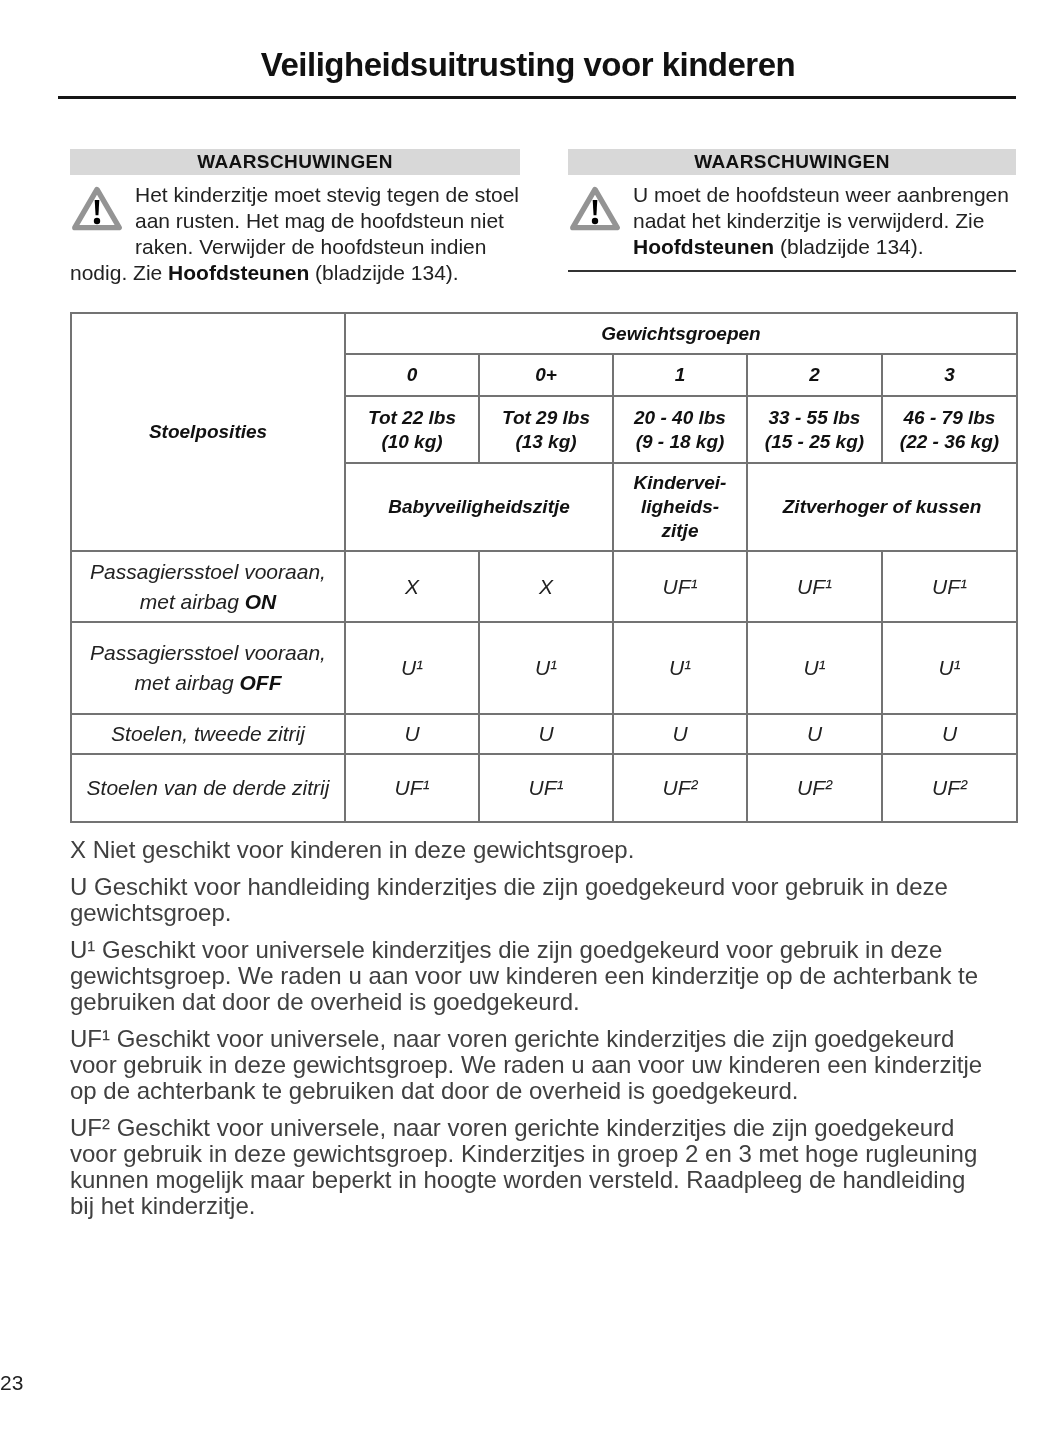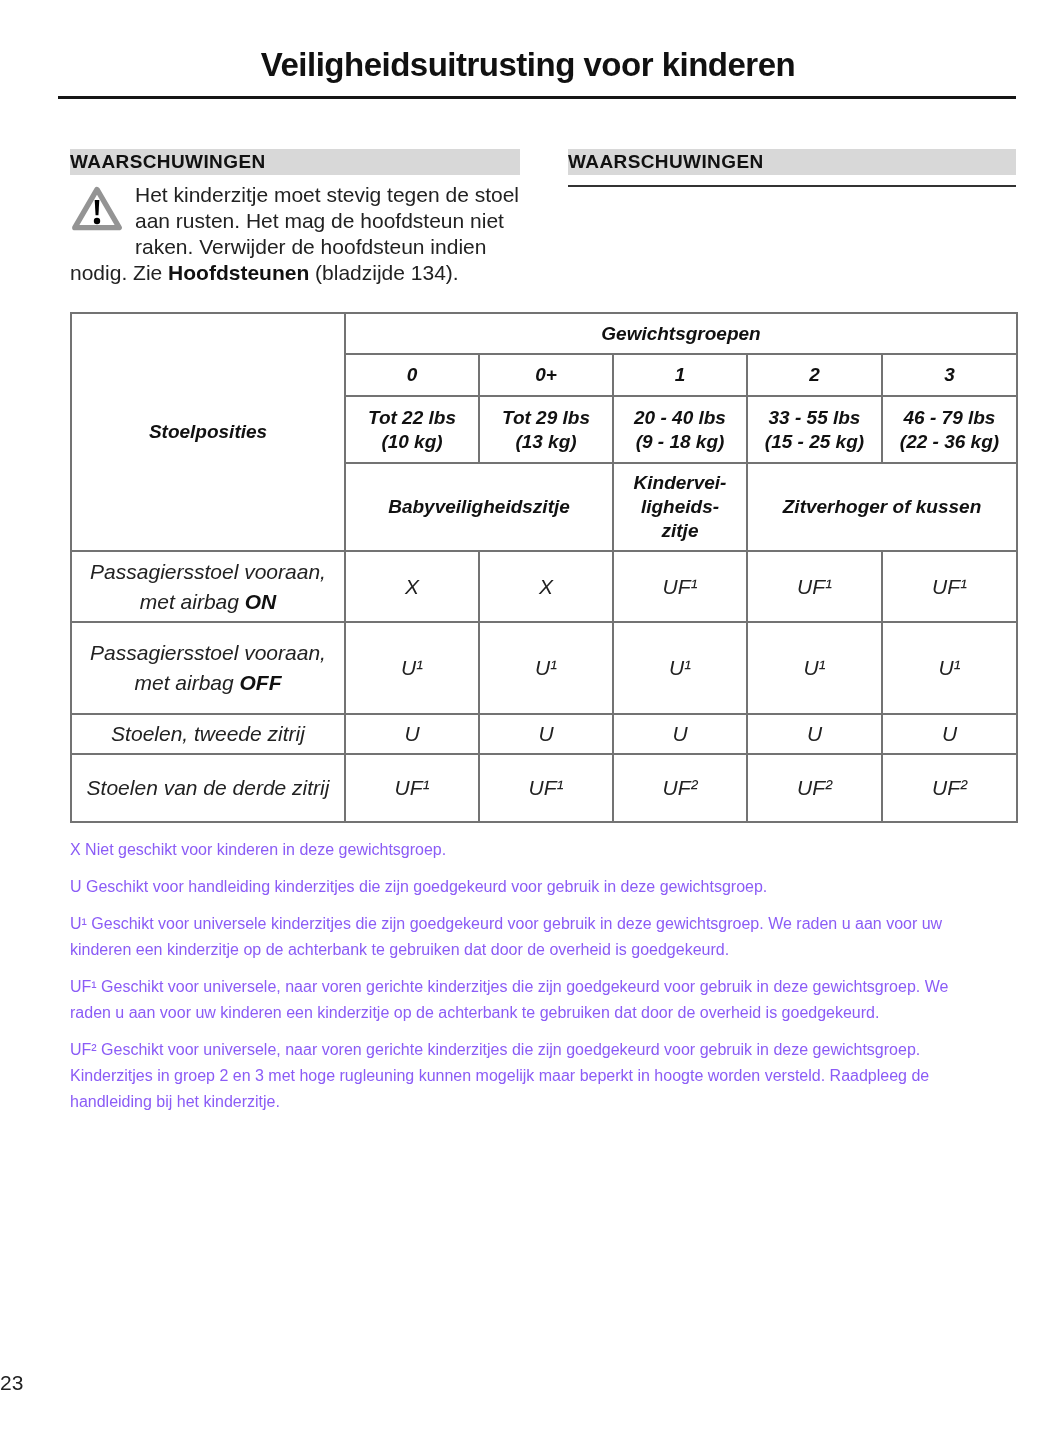--- a/index.html
+++ b/index.html
@@ -28,21 +28,21 @@
   }
   
   .warn-cols{
     display:grid;
     grid-template-columns:450px 448px;
     column-gap:48px;
     margin:50px 70px 0;
   }
   .warn-head{
     background:#d8d8d8;
-    text-align:left;
+    text-align:center;
     font-weight:700;
     font-size:19px;
     letter-spacing:0.4px;
     line-height:26px;
     height:26px;
     color:#111;
   }
   .warn-body{
     margin-top:7px;
     font-size:21px;
@@ -89,23 +89,23 @@
   tr.r-d4{height:68px;}
   td.rowlabel{
     text-align:left;
     padding:4px 10px;
     line-height:30px;
   }
   td.rowlabel b{color:#111;}
   
   .notes{
     margin:14px 70px 0;
-    font-size:16px;
+    font-size:24px;
     line-height:26px;
-    color:#8b5cf6;
+    color:#404040;
   }
   .notes p{margin:0 0 11px;}
   
   .pagenum{
     position:absolute;
     left:0;right:0;
     bottom:54px;
     text-align:left;
     font-size:21px;
     color:#222;
@@ -130,20 +130,30 @@
             <path d="M30 17 L32.6 17 L31.6 34 L28.4 34 L27.4 17 Z" fill="#000"></path>
             <circle cx="30" cy="40.5" r="3.6" fill="#000"></circle>
           </svg>
         </span>
         <span>Het kinderzitje moet stevig tegen de stoel aan rusten. Het mag de hoofdsteun niet raken. Verwijder de hoofdsteun indien nodig.  Zie </span><b>Hoofdsteunen</b><span> (bladzijde 134).</span>
       </div>
     </div>
 
     <div class="warn-col">
       <div class="warn-head">WAARSCHUWINGEN</div>
+      <div class="warn-body">
+        <span class="warn-icon">
+          <svg viewBox="0 0 60 54" width="54" height="48">
+            <path d="M30 5 L55 48 L5 48 Z" fill="none" stroke="#949494" stroke-width="6" stroke-linejoin="round"></path>
+            <path d="M30 17 L32.6 17 L31.6 34 L28.4 34 L27.4 17 Z" fill="#000"></path>
+            <circle cx="30" cy="40.5" r="3.6" fill="#000"></circle>
+          </svg>
+        </span>
+        <span>U moet de hoofdsteun weer aanbrengen nadat het kinderzitje is verwijderd.  Zie </span><b>Hoofdsteunen</b><span> (bladzijde 134).</span>
+      </div>
       <hr class="warn-endline">
     </div>
 
   </div>
 
   <table class="seats">
     <colgroup>
       <col style="width:274px">
       <col style="width:134px">
         <col style="width:134px">

